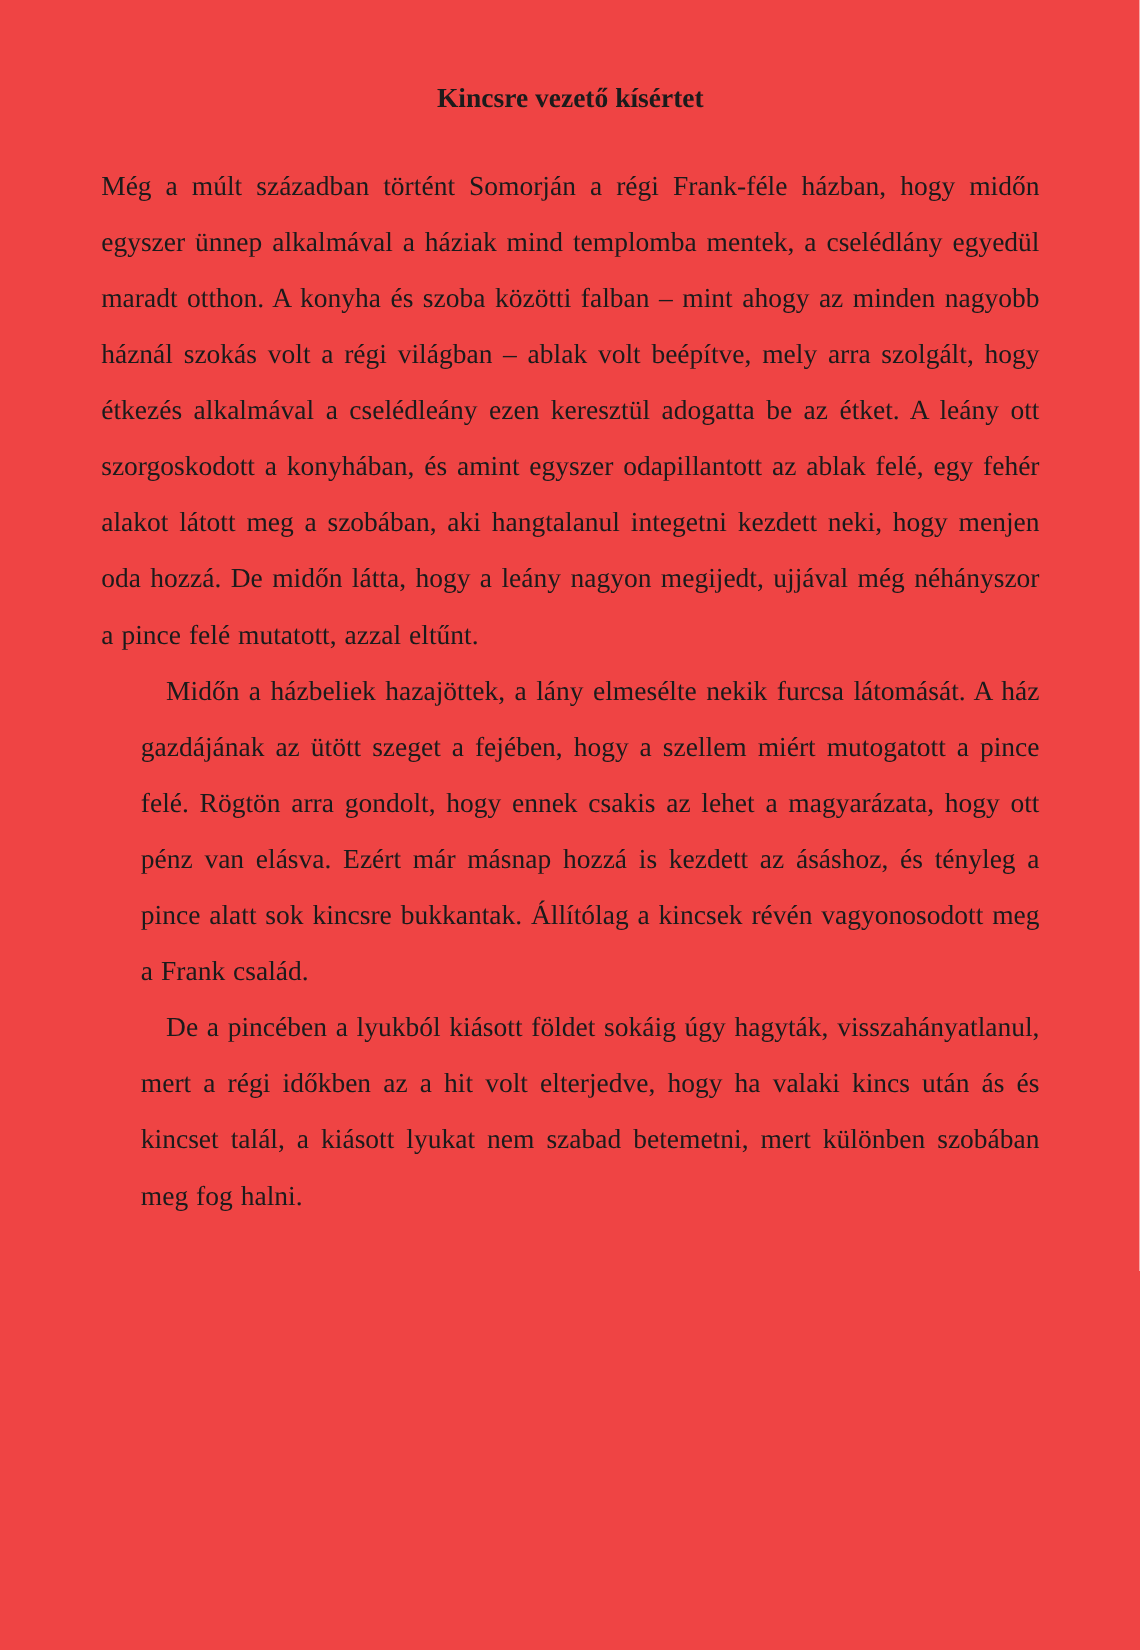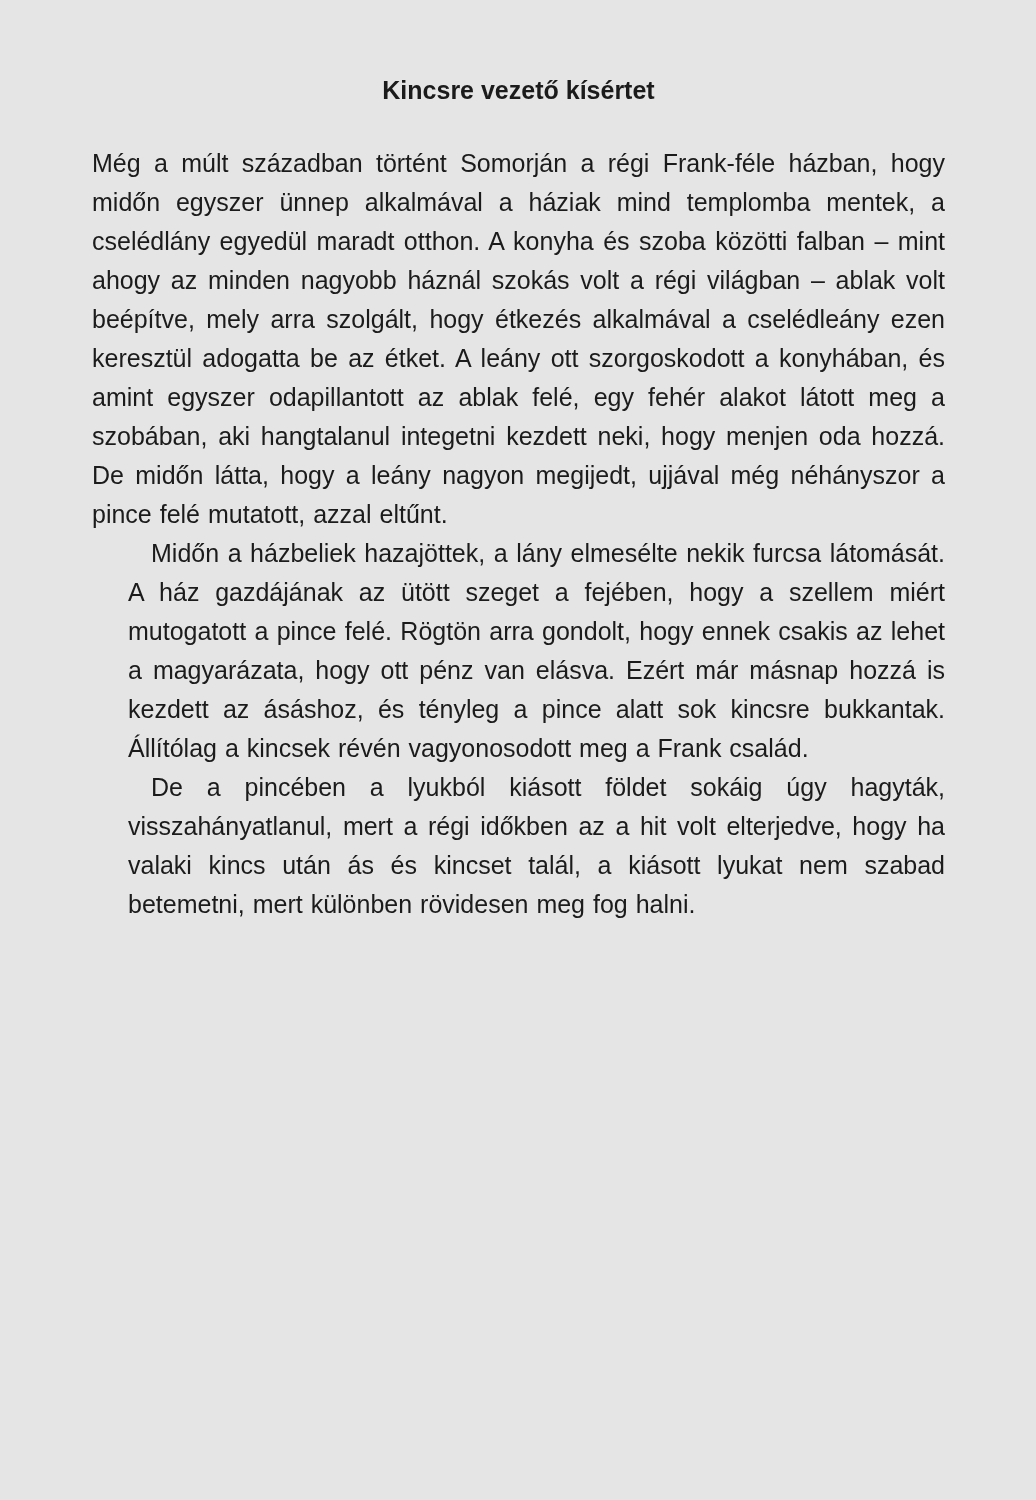--- a/index.html
+++ b/index.html
@@ -4,52 +4,52 @@
 <style>
   html, body {
     margin: 0;
     padding: 0;
     background: #ffffff;
   }
   .page {
     position: relative;
     width: 1036px;
     height: 1500px;
-    background: #e5e5e5;
+    background: #ef4444;
     box-sizing: border-box;
     padding: 74px 91px 0 92px;
-    font-family: Liberation Sans, sans-serif;
+    font-family: Liberation Serif, serif;
     color: #1b1b1b;
     overflow: hidden;
   }
   .doc-title {
     margin: 0 0 38px 0;
     text-align: center;
     font-size: 25px;
     font-weight: bold;
     line-height: 32px;
     color: #1b1b1b;
   }
   .body-text {
     margin: 0;
     font-size: 25px;
-    line-height: 39px;
+    line-height: 51px;
     text-align: justify;
     color: #1b1b1b;
     word-spacing: 1px;
   }
   .body-text.indent {
     text-indent: 23px;
     margin-left: 36px;
   }
 </style>
 </head>
 <body>
 
 <div class="page">
   <h1 class="doc-title">Kincsre vezető kísértet</h1>
 
   <p class="body-text">Még a múlt században történt Somorján a régi Frank-féle házban, hogy midőn egyszer ünnep alkalmával a háziak mind templomba mentek, a cselédlány egyedül maradt otthon. A konyha és szoba közötti falban – mint ahogy az minden nagyobb háznál szokás volt a régi világban – ablak volt beépítve, mely arra szolgált, hogy étkezés alkalmával a cselédleány ezen keresztül adogatta be az étket. A leány ott szorgoskodott a konyhában, és amint egyszer odapillantott az ablak felé, egy fehér alakot látott meg a szobában, aki hangtalanul integetni kezdett neki, hogy menjen oda hozzá. De midőn látta, hogy a leány nagyon megijedt, ujjával még néhányszor a pince felé mutatott, azzal eltűnt.</p>
 
   <p class="body-text indent">Midőn a házbeliek hazajöttek, a lány elmesélte nekik furcsa látomását. A ház gazdájának az ütött szeget a fejében, hogy a szellem miért mutogatott a pince felé. Rögtön arra gondolt, hogy ennek csakis az lehet a magyarázata, hogy ott pénz van elásva. Ezért már másnap hozzá is kezdett az ásáshoz, és tényleg a pince alatt sok kincsre bukkantak. Állítólag a kincsek révén vagyonosodott meg a Frank család.</p>
 
-  <p class="body-text indent">De a pincében a lyukból kiásott földet sokáig úgy hagyták, visszahányatlanul, mert a régi időkben az a hit volt elterjedve, hogy ha valaki kincs után ás és kincset talál, a kiásott lyukat nem szabad betemetni, mert különben rövidesen meg fog halni.</p>
+  <p class="body-text indent">De a pincében a lyukból kiásott földet sokáig úgy hagyták, visszahányatlanul, mert a régi időkben az a hit volt elterjedve, hogy ha valaki kincs után ás és kincset talál, a kiásott lyukat nem szabad betemetni, mert különben szobában meg fog halni.</p>
 </div>
 
 </body></html>

